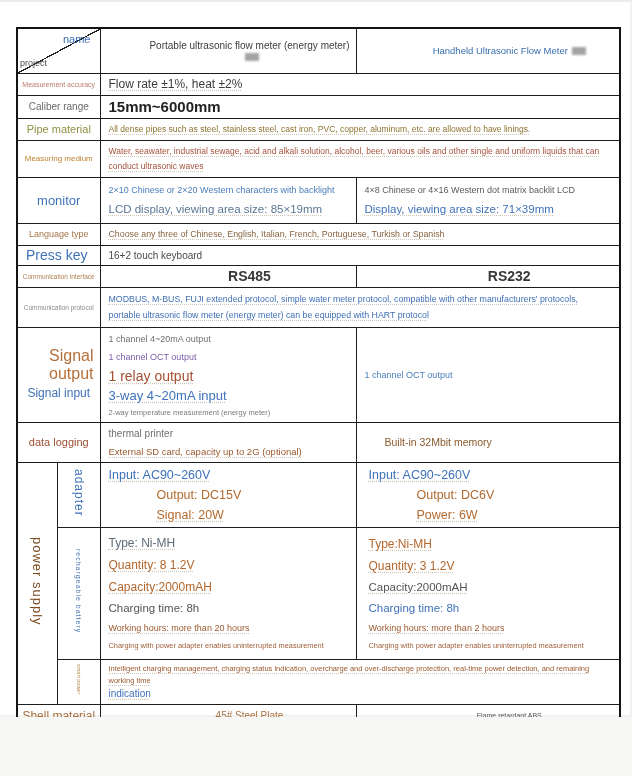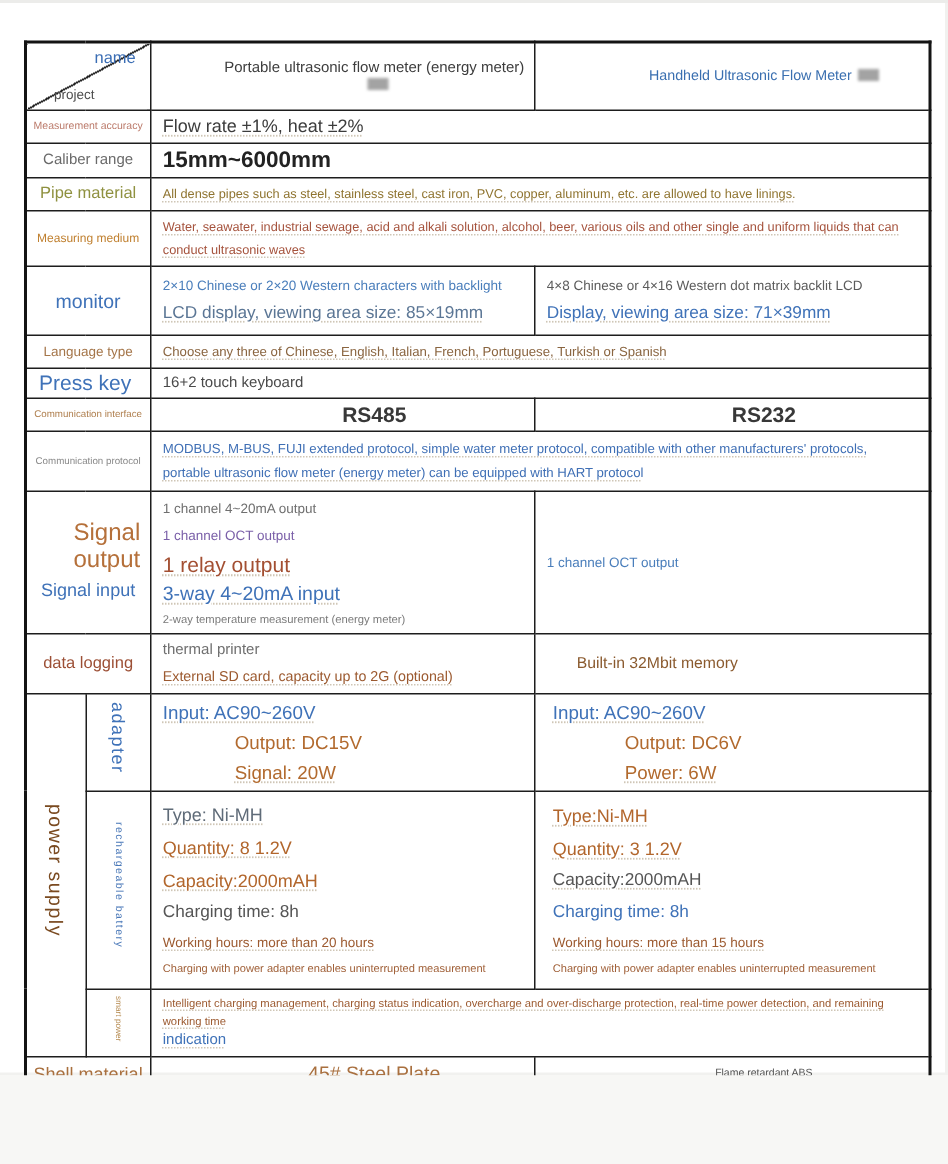--- a/index.html
+++ b/index.html
@@ -21,21 +21,21 @@
   .lbl-blue-xl{color:#3f72b8;font-size:14px;text-align:left;padding-left:8px;}
   .lbl-tiny-brown{color:#b08050;font-size:6.5px;}
   .lbl-tiny-gray{color:#8a8a8a;font-size:6.5px;}
   .lbl-brown{color:#9c4f35;font-size:11px;}
   .lbl-blue-host{color:#3f72b8;font-size:12px;}
   .lbl-shell{color:#a9703f;font-size:12px;}
   .lbl-dims{color:#9c6a4a;font-size:7.5px;}
   
   .diag{position:relative;background:linear-gradient(to bottom right,transparent 49.2%,#222 49.2%,#222 50.8%,transparent 50.8%);}
   .diag .nm{position:absolute;top:4px;right:9px;color:#3a6db4;font-size:11px;}
-  .diag .pj{position:absolute;bottom:5px;left:18px;color:#4d4d4d;font-size:9px;}
+  .diag .pj{position:absolute;bottom:5px;left:2px;color:#4d4d4d;font-size:9px;}
   .title1{color:#3d3d3d;font-size:10px;}
   .title2{color:#3a6fb0;font-size:9.5px;}
   .smudge{display:inline-block;width:14px;height:8px;background:#4a4a4a;opacity:.5;filter:blur(1px);vertical-align:-1px;margin-left:4px;}
   
   .v-dark{color:#3c3c3c;font-size:12px;}
   .v-big{color:#222;font-size:15px;font-weight:bold;}
   .v-olive{color:#8f7430;font-size:8.5px;}
   .v-medium{color:#a5523c;font-size:8.5px;line-height:15px;display:block;}
   .mon1{display:block;color:#4a7ebb;font-size:9px;line-height:18px;}
   .mon1g{display:block;color:#5b5b5b;font-size:9px;line-height:18px;}
@@ -63,21 +63,21 @@
   .ad-in{display:block;color:#3f72b8;font-size:12.5px;line-height:20px;}
   .ad-out{display:block;color:#b26a2e;font-size:12.5px;line-height:20px;margin-left:48px;}
   .bt-gray{display:block;color:#5f6b78;font-size:12px;line-height:22px;}
   .bt-orange{display:block;color:#b2662c;font-size:12px;line-height:22px;}
   .bt-dark{display:block;color:#555555;font-size:11.5px;line-height:21px;}
   .bt-blue{display:block;color:#3f72b8;font-size:11.5px;line-height:21px;}
   .bt-work{display:block;color:#9c5a30;font-size:9px;line-height:19px;}
   .bt-charge{display:block;color:#a06038;font-size:7.4px;line-height:16px;}
   .smart1{color:#9c5a30;font-size:7.5px;line-height:12px;display:block;}
   .smart2{color:#3f72b8;font-size:10px;line-height:14px;display:block;}
-  .v-shell1{color:#a9703f;font-size:13px;}
+  .v-shell1{color:#a9703f;font-size:10px;}
   .v-shell2{color:#555555;font-size:7px;}
   .v-dim{color:#1f1f1f;font-size:15px;font-weight:bold;}
   .v-wt{color:#1f1f1f;font-size:14px;font-weight:bold;}
   .art{text-decoration:underline dotted #cfc6b6;text-underline-offset:2px;}
 </style>
 </head>
 <body>
 
 <div class="page">
   <table class="spec">
@@ -245,21 +245,21 @@
           <span class="bt-work art">Working hours: more than 20 hours</span>
           <span class="bt-charge">Charging with power adapter enables uninterrupted measurement</span>
         </div>
       </td>
       <td>
         <div class="cell" style="padding-left:12px;">
           <span class="bt-orange art">Type:Ni-MH</span>
           <span class="bt-orange art">Quantity: 3 1.2V</span>
           <span class="bt-dark art">Capacity:2000mAH</span>
           <span class="bt-blue">Charging time: 8h</span>
-          <span class="bt-work art">Working hours: more than 15 hours</span>
+          <span class="bt-work art">Working hours: more than 2 hours</span>
           <span class="bt-charge">Charging with power adapter enables uninterrupted measurement</span>
         </div>
       </td>
     </tr>
 
     <tr style="height:45px">
       <td class="vc">
         <span class="vert-text smart-lbl">smart power</span>
       </td>
       <td colspan="2">

